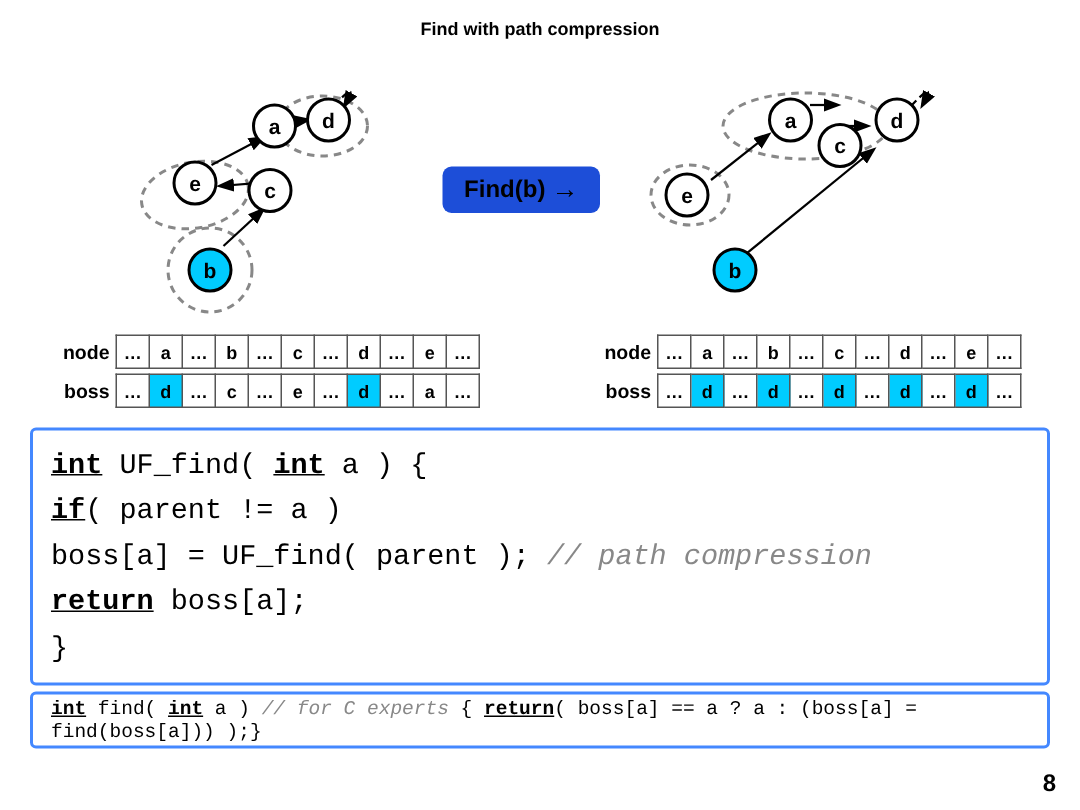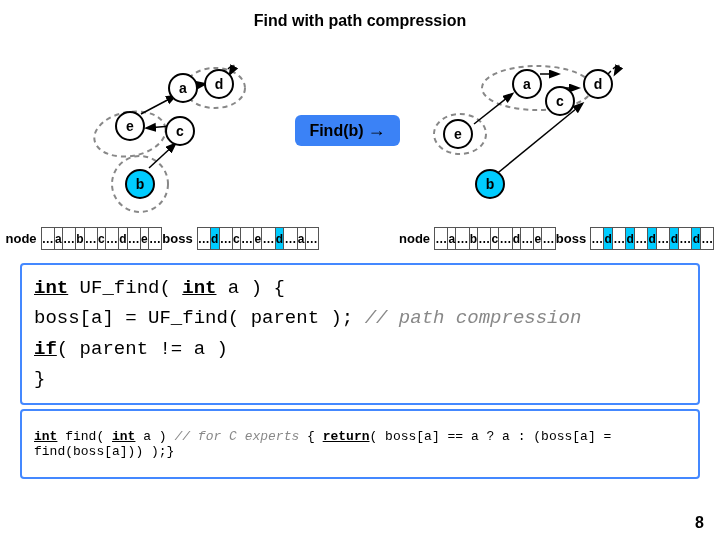--- a/index.html
+++ b/index.html
@@ -7,39 +7,39 @@
       width: 720px;
       height: 540px;
       background: white;
       font-family: Arial, sans-serif;
       overflow: hidden;
       position: relative;
     }
 
     .page-title {
       text-align: center;
-      font-size: 16px;
+      font-size: 12px;
       font-weight: bold;
       margin-top: 12px;
       margin-bottom: 8px;
     }
 
     .diagrams-area {
       display: flex;
       align-items: center;
       justify-content: center;
       gap: 20px;
       margin: 0 auto;
       width: 700px;
       height: 185px;
       position: relative;
     }
 
     .arrow-label {
-      background: #3b82f6;
+      background: #1d4ed8;
       border-radius: 6px;
       padding: 5px 14px;
       font-size: 16px;
       font-weight: bold;
       color: black;
       display: flex;
       align-items: center;
       gap: 4px;
       white-space: nowrap;
     }
@@ -53,20 +53,21 @@
     .tables-section {
       display: flex;
       justify-content: center;
       gap: 80px;
       margin-top: 4px;
       padding: 0 20px;
     }
 
     .table-container {
       display: flex;
+      flex-direction: column;
     }
 
     .table-row-wrapper {
       display: flex;
       align-items: center;
       margin-bottom: 3px;
     }
 
     .row-label {
       font-size: 13px;
@@ -103,21 +104,21 @@
       font-family: 'Courier New', monospace;
       font-size: 19px;
       line-height: 1.6;
       background: white;
     }
 
     .code-section2 {
       margin: 4px 20px;
       border: 2px solid #4488ff;
       border-radius: 4px;
-      padding: 18px 12px;
+      padding: 2px 12px;
       font-family: 'Courier New', monospace;
       font-size: 13px;
       background: white;
     }
 
     .kw { text-decoration: underline; font-weight: bold; }
     .comment { color: #888; font-style: italic; }
 
     .page-num {
       position: absolute;
@@ -305,22 +306,23 @@
               <td>…</td>
             </tr>
       </tbody>
         </table>
     </div>
   </div>
 </div>
 
 <div class="code-section" id="code-block-1">
     <div><span class="kw">int</span><span> UF_find( </span><span class="kw">int</span><span> a ) {</span></div>
+    <div><span>  </span><span class="kw">if</span><span>( parent != a )</span></div>
     <div><span>    boss[a] = UF_find( parent ); </span><span class="comment">// path compression</span></div>
-    <div><span>  </span><span class="kw">if</span><span>( parent != a )</span></div>
+    <div><span>  </span><span class="kw">return</span><span> boss[a];</span></div>
     <div><span>}</span></div>
   </div>
 
 <div class="code-section2" id="code-block-2">
     <div><span class="kw">int</span><span> find( </span><span class="kw">int</span><span> a )  </span><span class="comment">// for C experts</span><span>  { </span><span class="kw">return</span><span>( boss[a] == a ? a : (boss[a] = find(boss[a])) );}</span></div>
   </div>
 
 <div class="page-num">8</div>
 
 </body></html>

